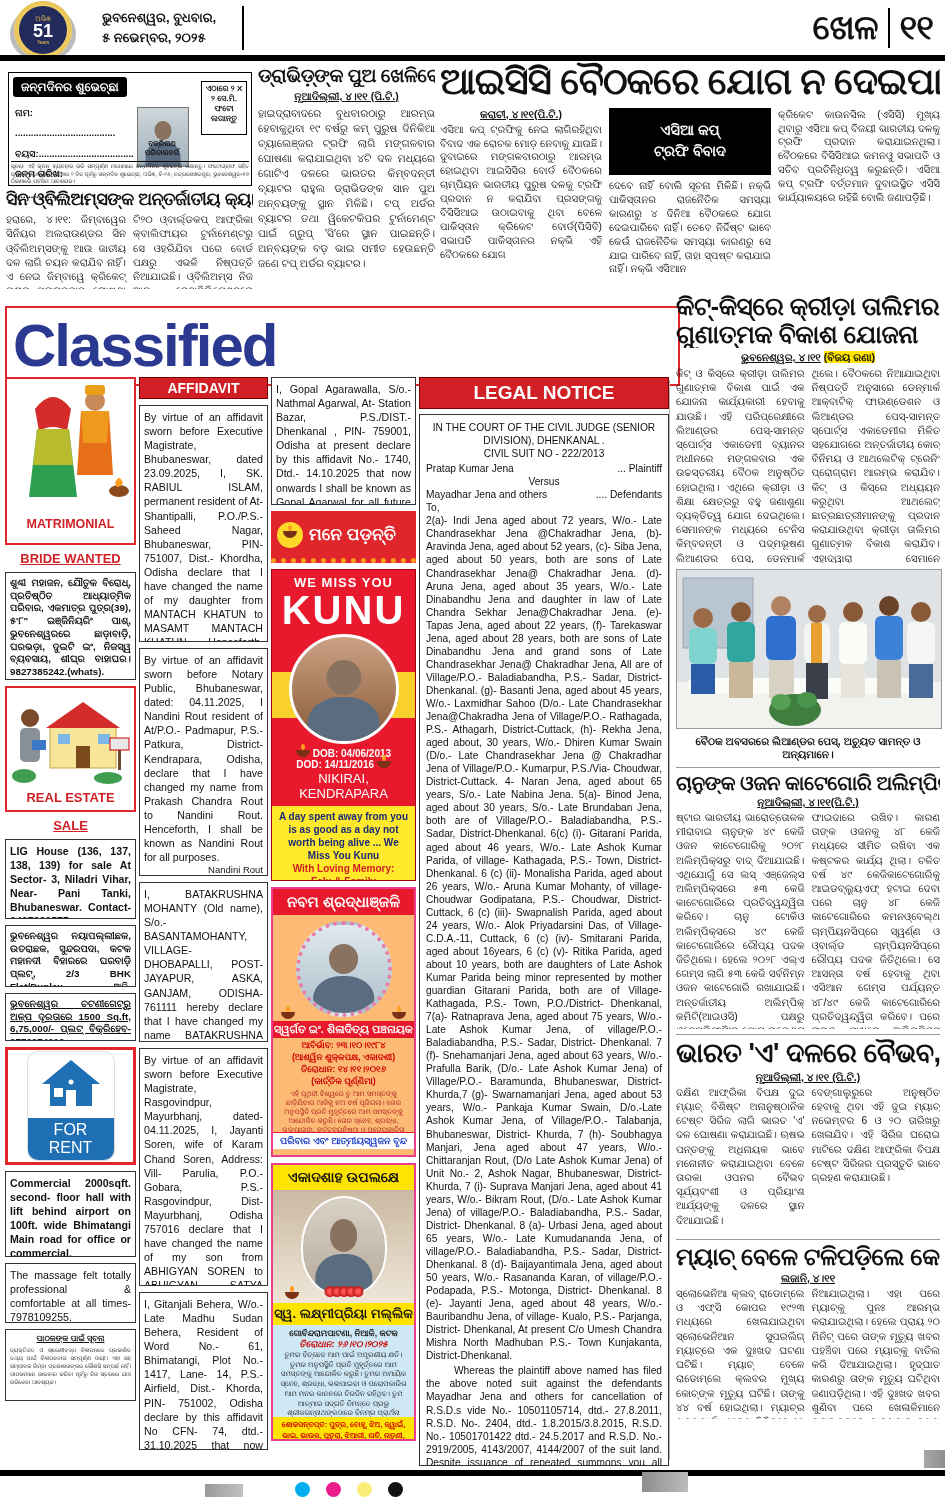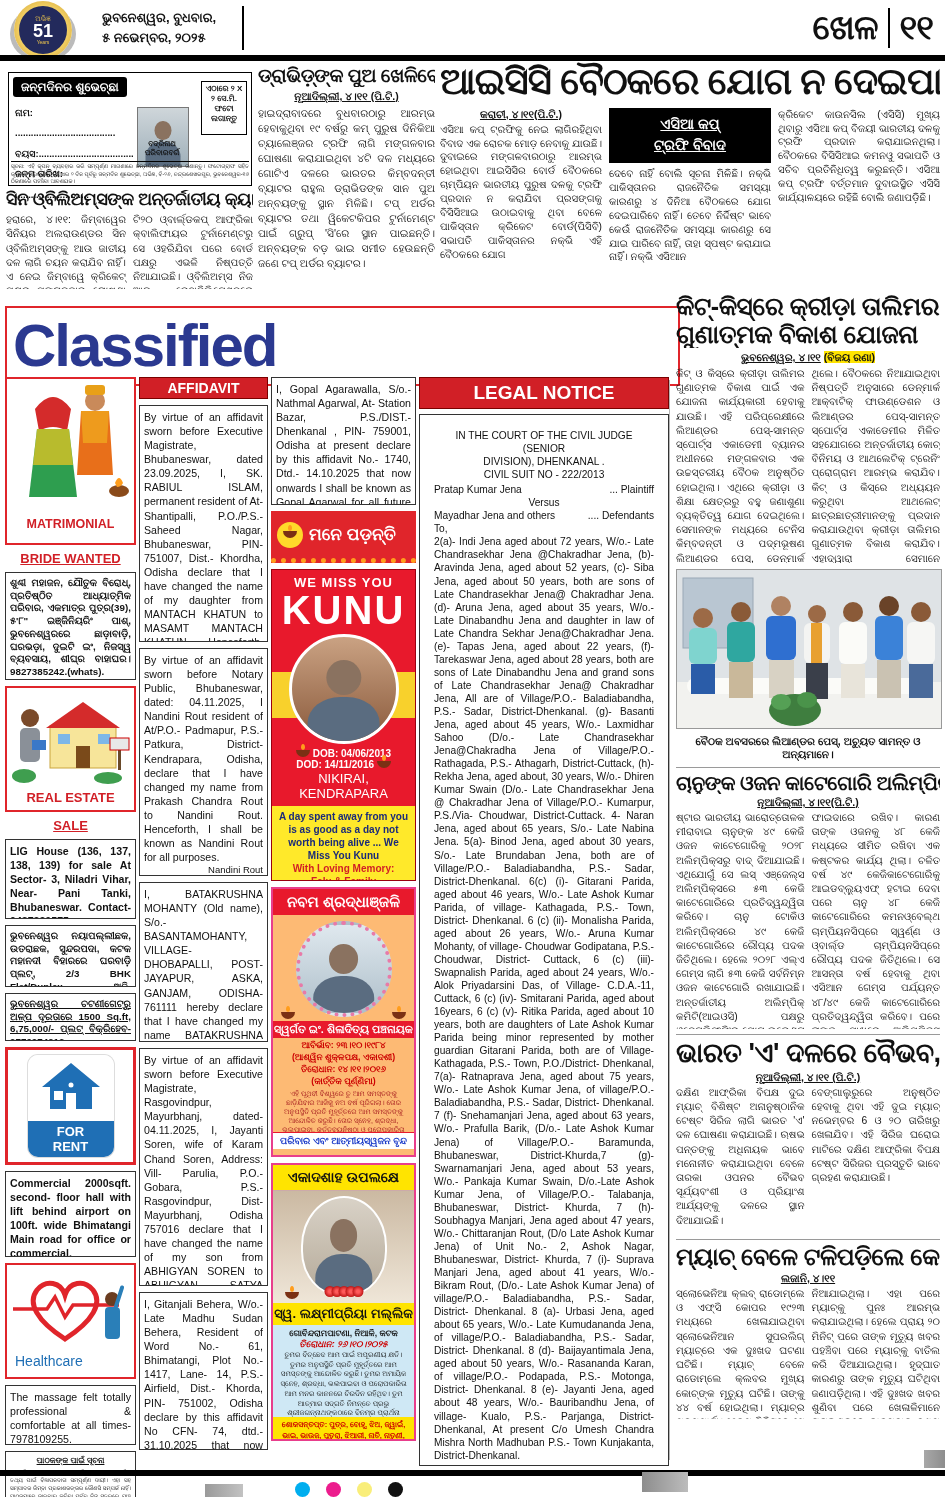--- a/index.html
+++ b/index.html
@@ -99,21 +99,21 @@
   </div>
 
   <div class="abs" style="left:440px;top:62px;width:500px;height:229px;">
     <div class="hl clip" style="font-size:37px;white-space:nowrap;letter-spacing:-1px;">ଆଇସିସି ବୈଠକରେ ଯୋଗ ନ ଦେଇପାରନ୍ତି ନକ୍‌ଭି</div>
     <div style="display:flex;gap:7px;margin-top:5px;height:168px;" class="clip">
       <div style="flex:1;" class="clip">
         <div class="byline"><u>କରାଚୀ, ୪।୧୧(ପି.ଟି.)</u></div>
         <p class="jt" style="margin:2px 0 0;font-size:10.2px;line-height:1.36;">ଏସିଆ କପ୍ ଟ୍ରଫିକୁ ନେଇ ଲାଗିରହିଥିବା ବିବାଦ ଏକ ରୋଚକ ମୋଡ଼ ନେବାକୁ ଯାଉଛି। ଦୁବାଇରେ ମଙ୍ଗଳବାରଠାରୁ ଆରମ୍ଭ ହୋଇଥିବା ଆଇସିସିର ବୋର୍ଡ ବୈଠକରେ ଚାମ୍ପିୟନ ଭାରତୀୟ ପୁରୁଷ ଦଳକୁ ଟ୍ରଫି ପ୍ରଦାନ ନ କରାଯିବା ପ୍ରସଙ୍ଗକୁ ବିସିସିଆଇ ଉଠାଇବାକୁ ଥିବା ବେଳେ ପାକିସ୍ତାନ କ୍ରିକେଟ ବୋର୍ଡ(ପିସିବି) ସଭାପତି ପାକିସ୍ତାନର ନକ୍‌ଭି ଏହି ବୈଠକରେ ଯୋଗ</p>
       </div>
       <div style="flex:1;" class="clip">
-        <div style="background:#000;color:#fff;text-align:center;font-weight:bold;font-size:14.5px;line-height:1.5;padding:6px 2px;margin-bottom:4px;text-decoration:underline;">
+        <div style="background:#000;color:#fff;text-align:center;font-weight:bold;font-size:14.5px;line-height:1.5;padding:12px 2px;margin-bottom:4px;">
           <div>ଏସିଆ କପ୍</div>
           <div>ଟ୍ରଫି ବିବାଦ</div>
         </div>
         <p class="jt" style="margin:0;font-size:10.2px;line-height:1.36;">ଦେବେ ନାହିଁ ବୋଲି ସୂଚନା ମିଳିଛି। ନକ୍‌ଭି ପାକିସ୍ତାନର ରାଜନୈତିକ ସମସ୍ୟା କାରଣରୁ ୪ ଦିନିଆ ବୈଠକରେ ଯୋଗ ଦେଇପାରିବେ ନାହିଁ। ତେବେ ନିର୍ଦ୍ଦିଷ୍ଟ ଭାବେ କେଉଁ ରାଜନୈତିକ ସମସ୍ୟା କାରଣରୁ ସେ ଯାଇ ପାରିବେ ନାହିଁ, ତାହା ସ୍ପଷ୍ଟ କରାଯାଇ ନାହିଁ। ନକ୍‌ଭି ଏସିଆନ</p>
       </div>
       <div style="flex:1;" class="clip">
         <p class="jt" style="margin:0;font-size:10.2px;line-height:1.36;">କ୍ରିକେଟ କାଉନସିଲ (ଏସିସି) ମୁଖ୍ୟ ଥିବାରୁ ଏସିଆ କପ୍ ବିଜୟୀ ଭାରତୀୟ ଦଳକୁ ଟ୍ରଫି ପ୍ରଦାନ କରାଯାଇନଥିଲା। ବୈଠକରେ ବିସିସିଆଇ କମନଓୁ ସଭାପତି ଓ ସଚିବ ପ୍ରତିନିଧିତ୍ୱ କରୁଛନ୍ତି। ଏସିଆ କପ୍ ଟ୍ରଫି ବର୍ତ୍ତମାନ ଦୁବାଇସ୍ଥିତ ଏସିସି କାର୍ଯ୍ୟାଳୟରେ ରହିଛି ବୋଲି ଜଣାପଡ଼ିଛି।</p>
       </div>
     </div>
   </div>
@@ -179,36 +179,26 @@
     </div>
     <div class="redframe ctr" style="height:118px;border-width:3px;display:flex;align-items:center;justify-content:center;">
       <div style="width:86px;background:#fff;border-radius:10px;box-shadow:0 0 0 1px #ddd;overflow:hidden;">
         <svg width="86" height="62" viewBox="0 0 86 62">
           <rect width="86" height="62" fill="#fff"></rect>
           <polygon points="43,8 14,32 22,32 22,54 64,54 64,32 72,32" fill="#1f6fb5"></polygon>
           <rect x="38" y="38" width="10" height="16" fill="#fff"></rect>
           <rect x="26" y="36" width="9" height="9" fill="#fff"></rect>
           <circle cx="43" cy="30" r="2.5" fill="#fff"></circle>
         </svg>
-        <div style="background:#1f6fb5;color:#fff;font-weight:bold;font-size:13px;padding:3px 16px;">FOR RENT</div>
+        <div style="background:#1f6fb5;color:#fff;font-weight:normal;font-size:16px;padding:3px 16px;">FOR RENT</div>
       </div>
     </div>
     <div class="box clip" style="height:86px;">
       <div class="adtext b">Commercial 2000sqft. second- floor hall with lift behind airport on 100ft. wide Bhimatangi Main road for office or commercial. 9958003695.</div>
 
-    </div>
-    <div class="redframe clip" style="height:116px;position:relative;">
-      <svg width="125" height="88" viewBox="0 0 125 88">
-        <path d="M58 74 C 30 56, 20 38, 30 25 C 39 14, 54 17, 58 30 C 62 17, 77 14, 86 25 C 96 38, 86 56, 58 74 Z" fill="none" stroke="#e0252b" stroke-width="5"></path>
-        <polyline points="6,44 40,44 48,32 58,52 66,40 112,40" fill="none" stroke="#e0252b" stroke-width="3.5"></polyline>
-        <rect x="98" y="42" width="15" height="32" rx="4" fill="#2a7fb8"></rect>
-        <circle cx="105" cy="34" r="7" fill="#6a3c20"></circle>
-        <rect x="110" y="20" width="4" height="24" rx="2" fill="#2a7fb8" transform="rotate(18 112 32)"></rect>
-      </svg>
-      <div style="position:absolute;left:8px;bottom:8px;color:#1f6fb5;font-size:14px;">Healthcare</div>
     </div>
     <div class="box clip" style="height:60px;">
       <div class="adtext">The massage felt totally professional &amp; comfortable at all times- 7978109255.</div>
 
     </div>
     <div class="box ctr clip" style="height:72px;">
       <div style="font-size:8px;font-weight:bold;text-decoration:underline;margin-bottom:2px;">ପାଠକଙ୍କ ପାଇଁ ସୂଚନା</div>
       <div class="jt" style="font-size:5.6px;line-height:1.45;">ବ୍ୟକ୍ତିଗତ ଓ ଶ୍ରେଣୀବଦ୍ଧ ବିଜ୍ଞାପନରେ ପ୍ରକାଶିତ ତଥ୍ୟ ପାଇଁ ବିଜ୍ଞାପନଦାତା ସମ୍ପୂର୍ଣ୍ଣ ଦାୟୀ। ଏହା ସହ ସମ୍ପାଦକ କିମ୍ବା ପ୍ରକାଶକଙ୍କର କୌଣସି ସମ୍ପର୍କ ନାହିଁ। ପାଠକମାନେ କାରବାର କରିବା ପୂର୍ବରୁ ନିଜ ସ୍ତରରେ ଯାଞ୍ଚ କରିନେବା ଆବଶ୍ୟକ।</div>
     </div>
   </div>
@@ -298,21 +288,21 @@
         <div style="font-weight:bold;font-size:8.5px;">ଗୋବିନ୍ଦରାମପାଟଣା, ନିଆଳି, କଟକ</div>
         <div style="color:#c00;font-weight:bold;font-style:italic;font-size:9px;">ତିରୋଧାନ: ୨୬।୧୦।୨୦୨୫</div>
         <div style="font-size:7.2px;line-height:1.35;">ତୁମର ବିଚ୍ଛେଦ ଆମ ପାଇଁ ଅପୂରଣୀୟ କ୍ଷତି। ତୁମର ଅନୁପସ୍ଥିତି ପ୍ରତି ମୁହୂର୍ତ୍ତରେ ଆମ ସମସ୍ତଙ୍କୁ ଆନ୍ଦୋଳିତ କରୁଛି। ତୁମର ଅମାୟିକ ସ୍ନେହ, ଶ୍ରଦ୍ଧା, ଭଲପାଇବା ଓ ପରୋପକାରିତା ଆମ ମନର କାନନରେ ଚିରଦିନ ରହିଥିବ। ତୁମ ଆତ୍ମାର ସଦ୍‌ଗତି ନିମନ୍ତେ ପ୍ରଭୁ ଶ୍ରୀଜଗନ୍ନାଥଙ୍କଠାରେ ବିନମ୍ର ପ୍ରାର୍ଥନା କରୁଛୁ।</div>
       </div>
       <div style="background:#ffe400;color:#c00;font-weight:bold;font-size:7.5px;line-height:1.4;padding:3px 4px;">ଶୋକସନ୍ତପ୍ତ: ପୁତ୍ର, ବୋହୂ, ଝିଅ, ଜ୍ୱାଇଁ, ଭାଇ, ଭାଉଜ, ପୁତୁରା, ଝିଆରୀ, ନାତି, ନାତୁଣୀ, ପରିବାରବର୍ଗ ଓ ସମସ୍ତ ଆତ୍ମୀୟସ୍ୱଜନ.</div>
     </div>
   </div>
 
   <div class="abs" style="left:419px;top:377px;width:250px;">
     <div class="red-head" style="font-size:19px;padding:4px 0;border:1px solid #7a0000;">LEGAL NOTICE</div>
-    <div class="box clip" style="margin-top:5px;height:1052px;font-size:10.2px;line-height:1.28;padding:14px;">
+    <div class="box clip" style="margin-top:5px;height:1052px;font-size:10.2px;line-height:1.28;padding:6px;">
       <div class="ctr">IN THE COURT OF THE CIVIL JUDGE (SENIOR</div>
       <div class="ctr">DIVISION), DHENKANAL .</div>
       <div class="ctr" style="margin-bottom:2px;">CIVIL SUIT NO - 222/2013</div>
       <div style="display:flex;justify-content:space-between;">
         <span>Pratap Kumar Jena</span>
           <span>... Plaintiff</span>
       </div>
       <div class="ctr">Versus</div>
       <div style="display:flex;justify-content:space-between;">
         <span>Mayadhar Jena and others</span>

